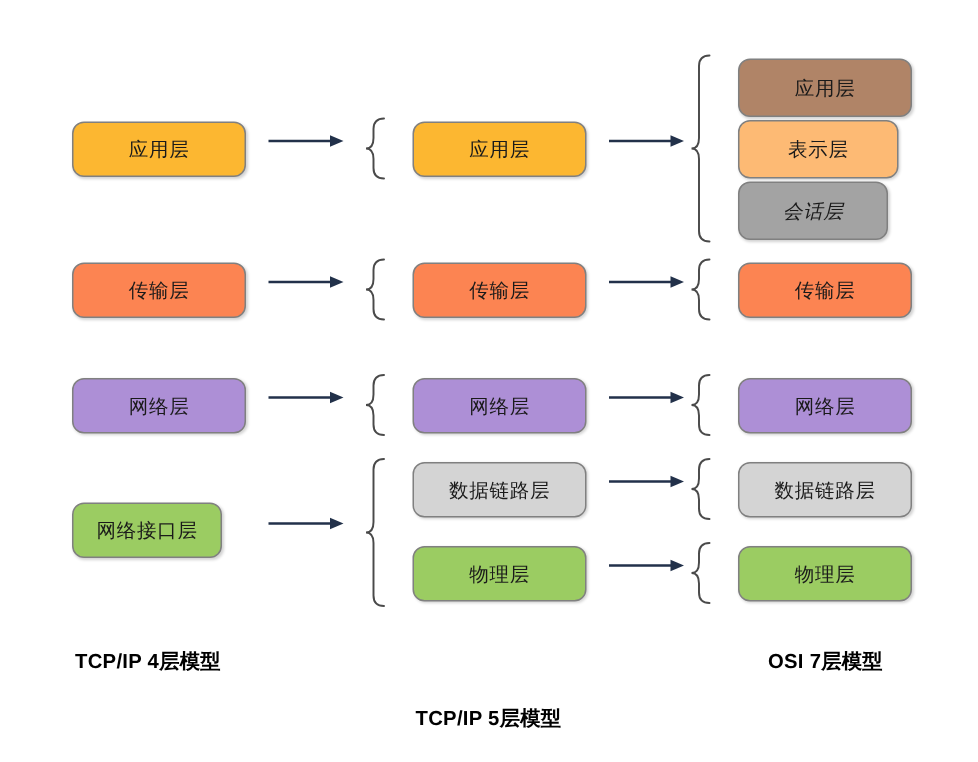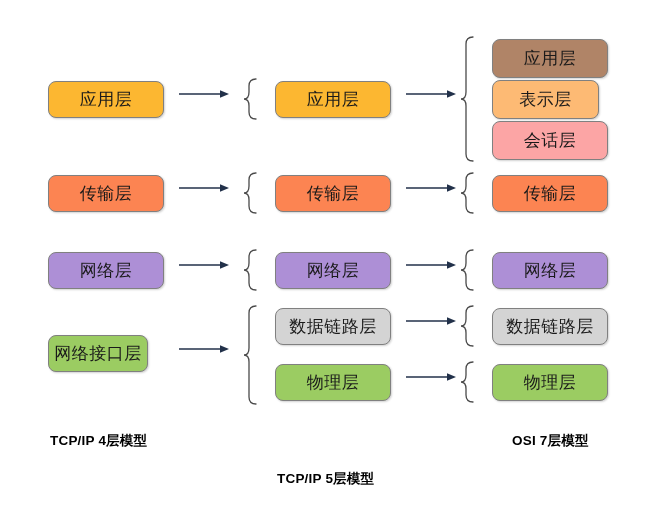--- a/index.html
+++ b/index.html
@@ -16,21 +16,21 @@
     overflow: hidden;
   }
   .layer-box {
     position: absolute;
     box-sizing: border-box;
     border-radius: 8px;
     border: 1px solid #808080;
     display: flex;
     align-items: center;
     justify-content: center;
-    font-size: 17px;
+    font-size: 13px;
     color: #1a1a1a;
     letter-spacing: 0.5px;
     box-shadow: 1px 1px 2px rgba(0,0,0,0.18);
     white-space: nowrap;
   }
   .arrow {
     position: absolute;
     height: 10px;
     pointer-events: none;
   }
@@ -57,21 +57,21 @@
     <div class="layer-box" style="left: 48px; top: 175px; width: 116px; height: 37px; background: rgb(252, 132, 82);">传输层</div>
     <div class="layer-box" style="left: 48px; top: 252px; width: 116px; height: 37px; background: rgb(173, 143, 214);">网络层</div>
     <div class="layer-box" style="left: 48px; top: 335px; width: 100px; height: 37px; background: rgb(155, 204, 98);">网络接口层</div>
     <div class="layer-box" style="left: 275px; top: 81px; width: 116px; height: 37px; background: rgb(252, 183, 49);">应用层</div>
     <div class="layer-box" style="left: 275px; top: 175px; width: 116px; height: 37px; background: rgb(252, 132, 82);">传输层</div>
     <div class="layer-box" style="left: 275px; top: 252px; width: 116px; height: 37px; background: rgb(173, 143, 214);">网络层</div>
     <div class="layer-box" style="left: 275px; top: 308px; width: 116px; height: 37px; background: rgb(212, 212, 212);">数据链路层</div>
     <div class="layer-box" style="left: 275px; top: 364px; width: 116px; height: 37px; background: rgb(155, 204, 98);">物理层</div>
     <div class="layer-box" style="left: 492px; top: 39px; width: 116px; height: 39px; background: rgb(176, 132, 103);">应用层</div>
     <div class="layer-box" style="left: 492px; top: 80px; width: 107px; height: 39px; background: #fdba74;">表示层</div>
-    <div class="layer-box" style="left: 492px; top: 121px; width: 116px; height: 39px; background: #fca5a5;">会话层</div>
+    <div class="layer-box" style="left: 492px; top: 121px; width: 100px; height: 39px; background: #a3a3a3; font-style: italic;">会话层</div>
     <div class="layer-box" style="left: 492px; top: 175px; width: 116px; height: 37px; background: rgb(252, 132, 82);">传输层</div>
     <div class="layer-box" style="left: 492px; top: 252px; width: 116px; height: 37px; background: rgb(173, 143, 214);">网络层</div>
     <div class="layer-box" style="left: 492px; top: 308px; width: 116px; height: 37px; background: rgb(212, 212, 212);">数据链路层</div>
     <div class="layer-box" style="left: 492px; top: 364px; width: 116px; height: 37px; background: rgb(155, 204, 98);">物理层</div>
     <div class="arrow" style="left: 179px; top: 89px; width: 50px;">
       <svg width="50" height="10" viewBox="0 0 50 10">
         <line x1="0" y1="5" x2="42" y2="5" stroke="#22314a" stroke-width="1.6"></line>
         <polygon points="41,1.2 50,5 41,8.8" fill="#22314a"></polygon>
       </svg>
     </div>

